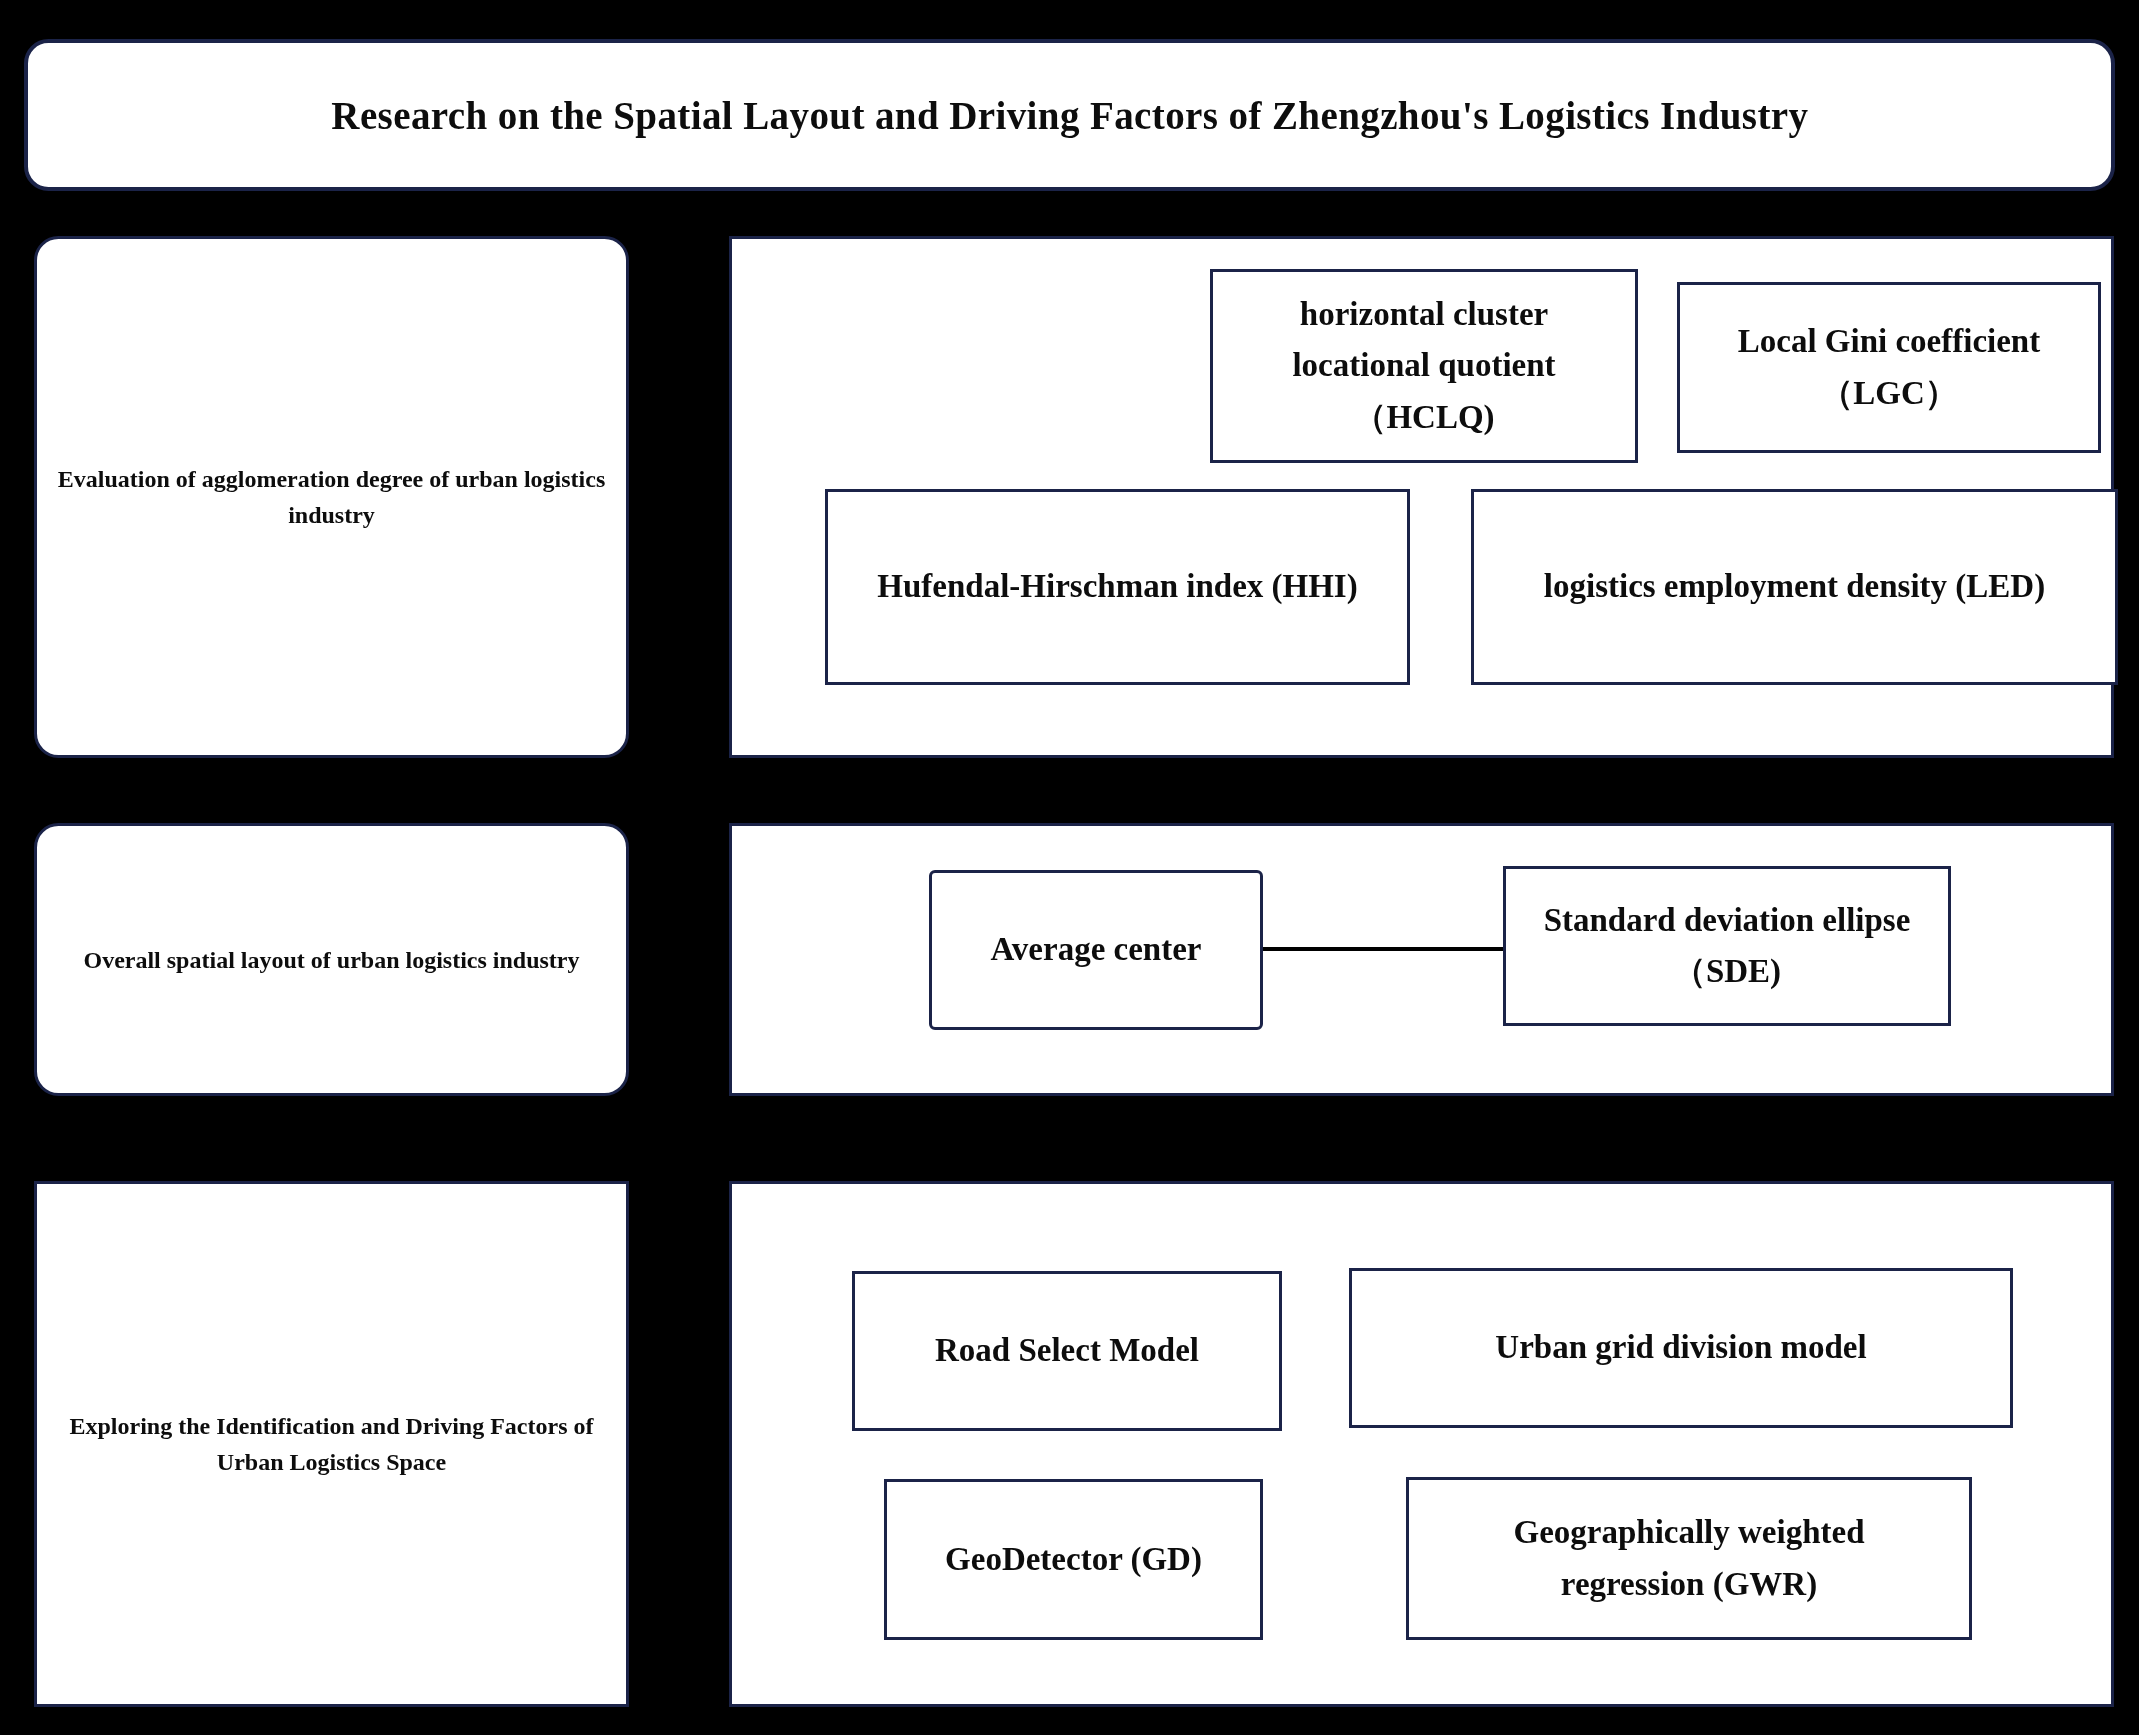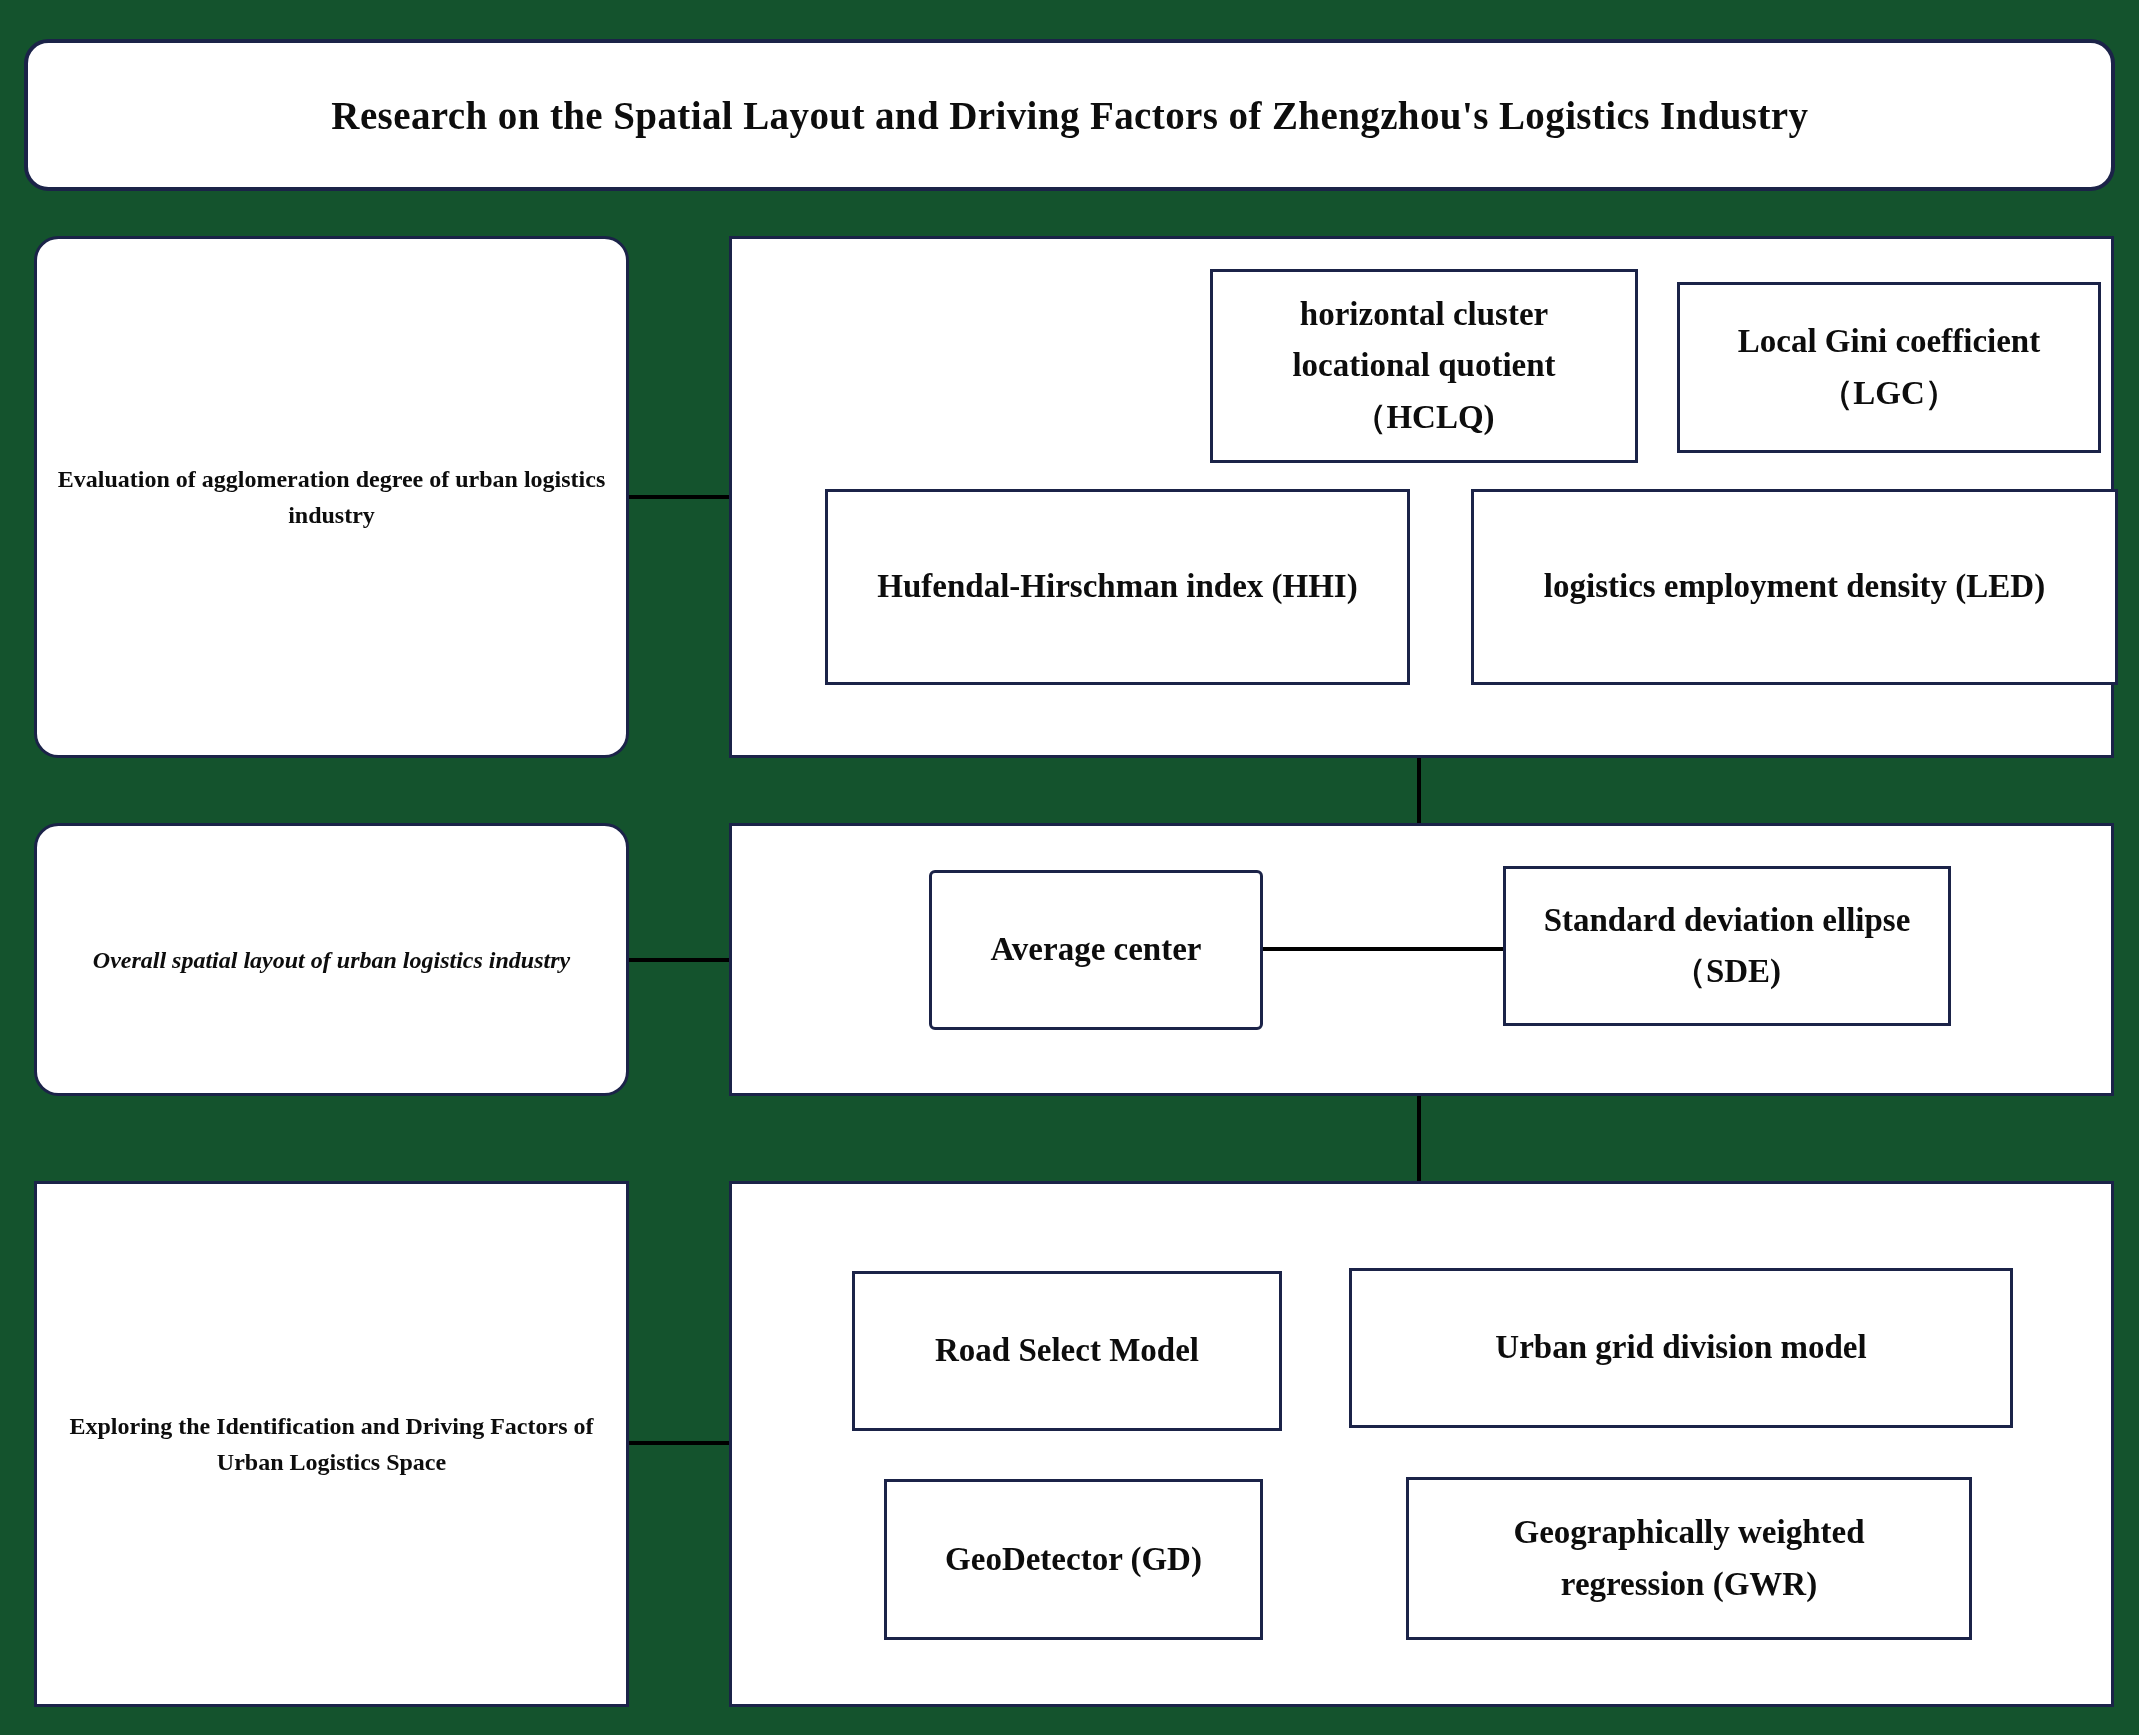--- a/index.html
+++ b/index.html
@@ -4,21 +4,21 @@
 <style>
   :root{
     --navy:#1b2348;
     --line:#000000;
     --text:#0d0d0d;
   }
   html,body{margin:0;padding:0;background:#ffffff;}
   #canvas{
     position:relative;
     width:2140px;height:1736px;
-    background:#14532d;
+    background:#000000;
     font-family:"Liberation Serif","DejaVu Serif",serif;
     font-weight:bold;
     color:var(--text);
   }
   .box{
     position:absolute;
     background:#ffffff;
     border:3.3px solid var(--navy);
     display:flex;align-items:center;justify-content:center;
     text-align:center;
@@ -80,21 +80,21 @@
   <div class="box method" style="left:825px;top:489px;width:585px;height:196px;">
     <span class="txt w640">Hufendal-Hirschman index (HHI)</span>
   </div>
 
   <div class="box method" style="left:1471px;top:489px;width:647px;height:196px;">
     <span class="txt w660">logistics employment density (LED)</span>
   </div>
 
   <div class="vline" style="left:1417px;top:758px;width:4.1px;height:65px;"></div>
 
-  <div class="box rounded leftbox" style="left:34px;top:823px;width:595px;height:273px;font-style:italic;">
+  <div class="box rounded leftbox" style="left:34px;top:823px;width:595px;height:273px;">
     <span class="txt w700">Overall spatial layout of urban logistics industry</span>
   </div>
 
   <div class="hline" style="left:629px;top:958px;width:102px;height:4.1px;"></div>
 
   <div class="box" style="left:729px;top:823px;width:1385px;height:273px;"></div>
 
   <div class="box method" style="left:929px;top:870px;width:334px;height:160px;border-radius:6px;">
     <span class="txt">Average center</span>
   </div>

